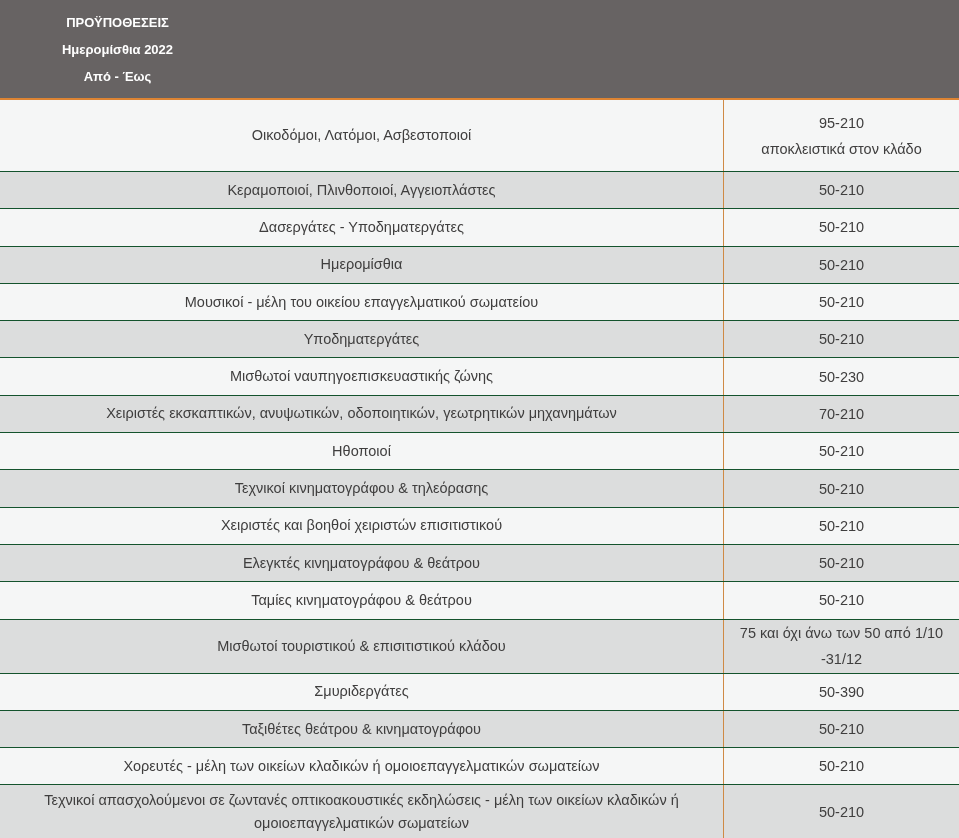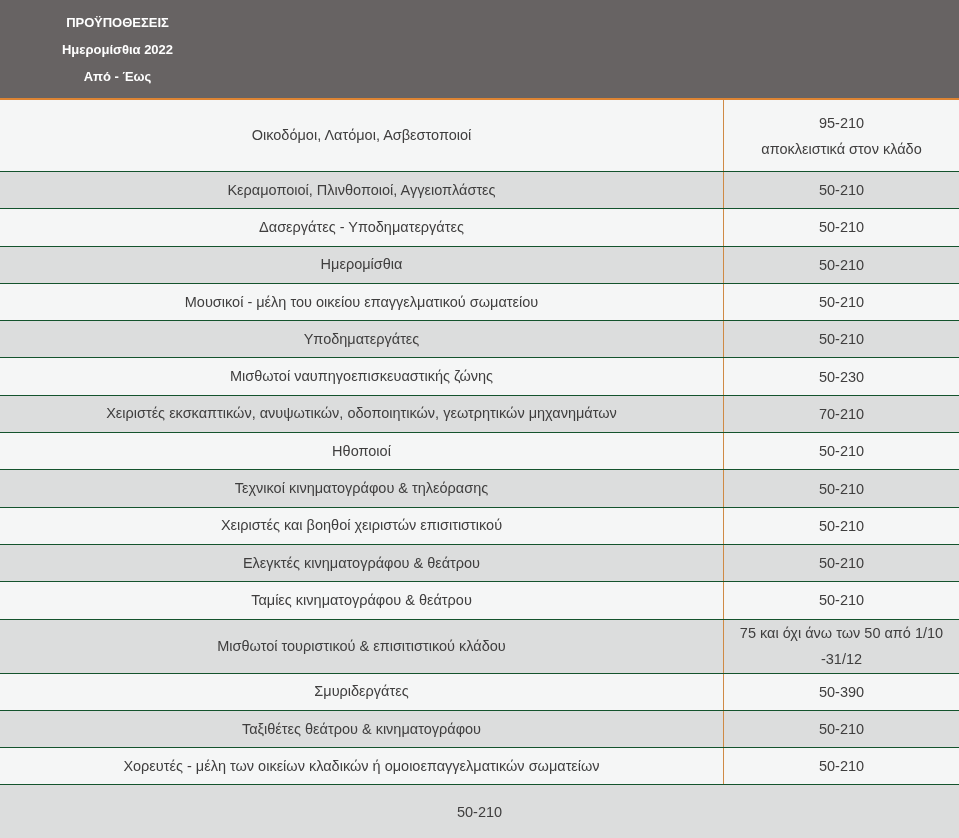--- a/index.html
+++ b/index.html
@@ -156,17 +156,18 @@
     </div>
     <div class="row">
       <div class="cell-label">Ταξιθέτες θεάτρου &amp; κινηματογράφου</div>
       <div class="cell-value">50-210</div>
     </div>
     <div class="row">
       <div class="cell-label">Χορευτές - μέλη των οικείων κλαδικών ή ομοιοεπαγγελματικών σωματείων</div>
       <div class="cell-value">50-210</div>
     </div>
     <div class="row h-end">
+      <div class="cell-label">Τεχνικοί απασχολούμενοι σε ζωντανές οπτικοακουστικές εκδηλώσεις - μέλη των οικείων κλαδικών ή ομοιοεπαγγελματικών σωματείων</div>
       <div class="cell-value">50-210</div>
     </div>
   </div>
 
 </div>
 
 </body></html>

